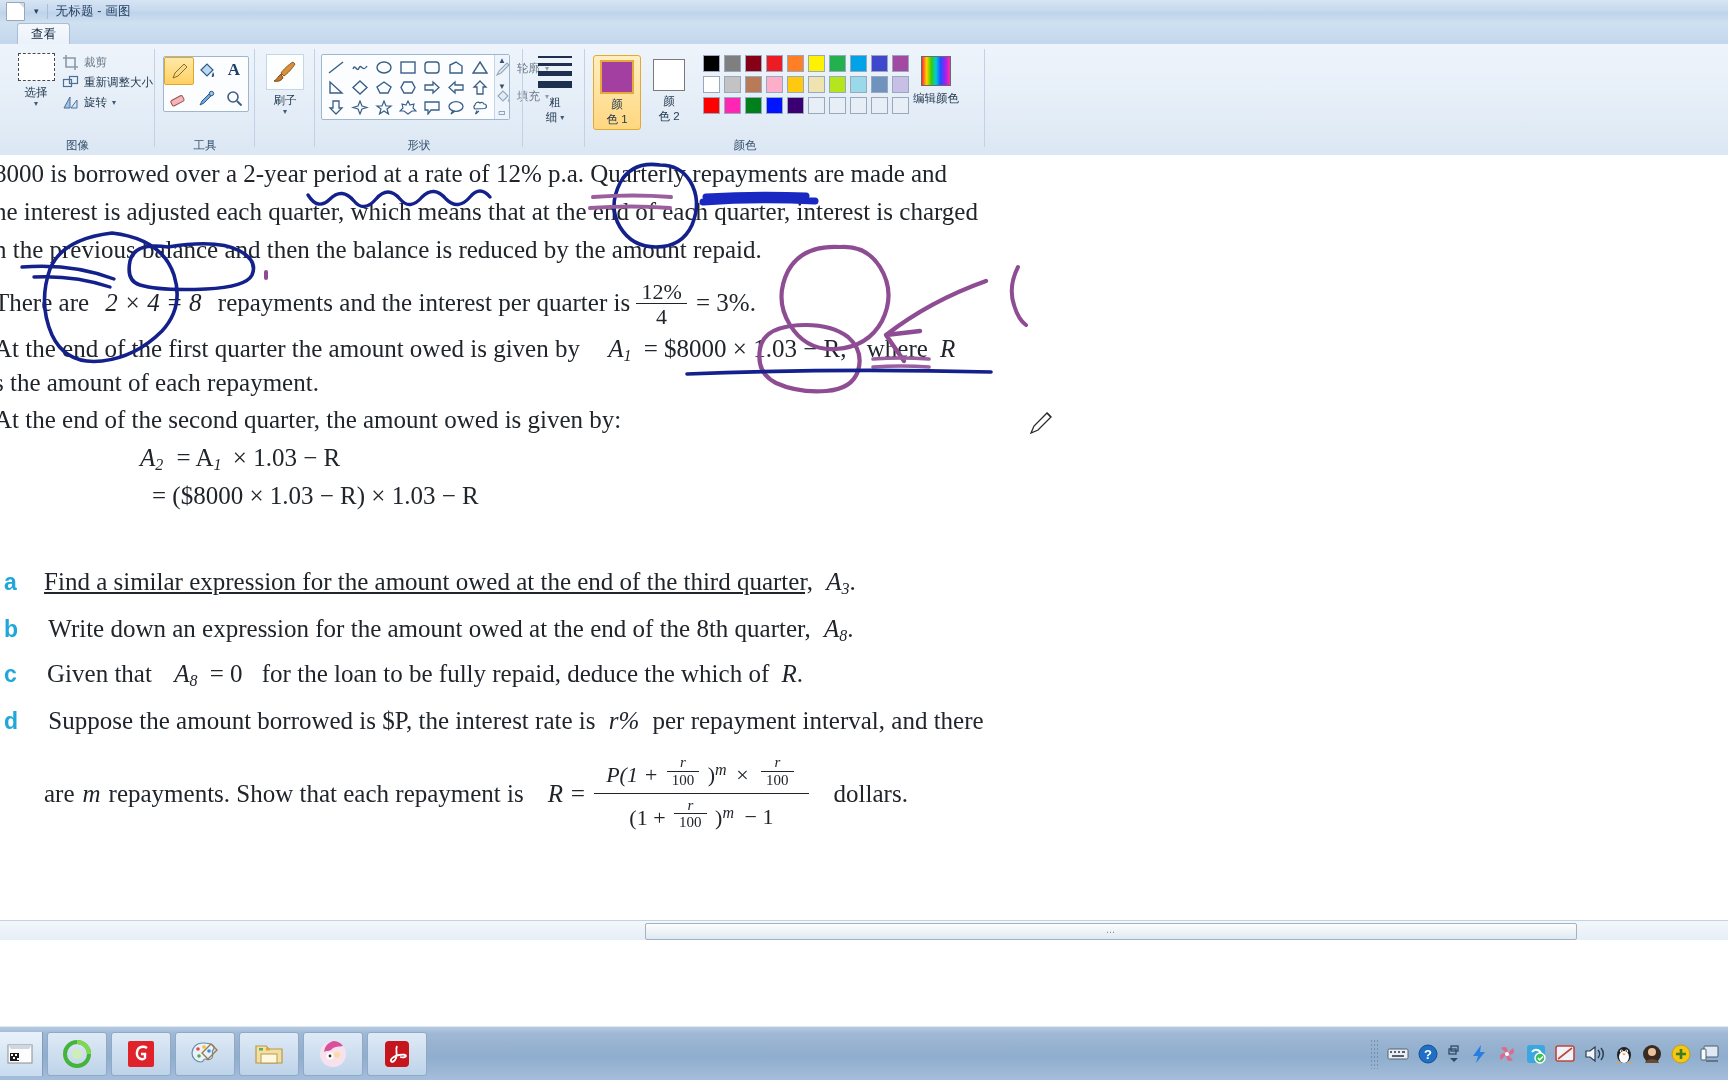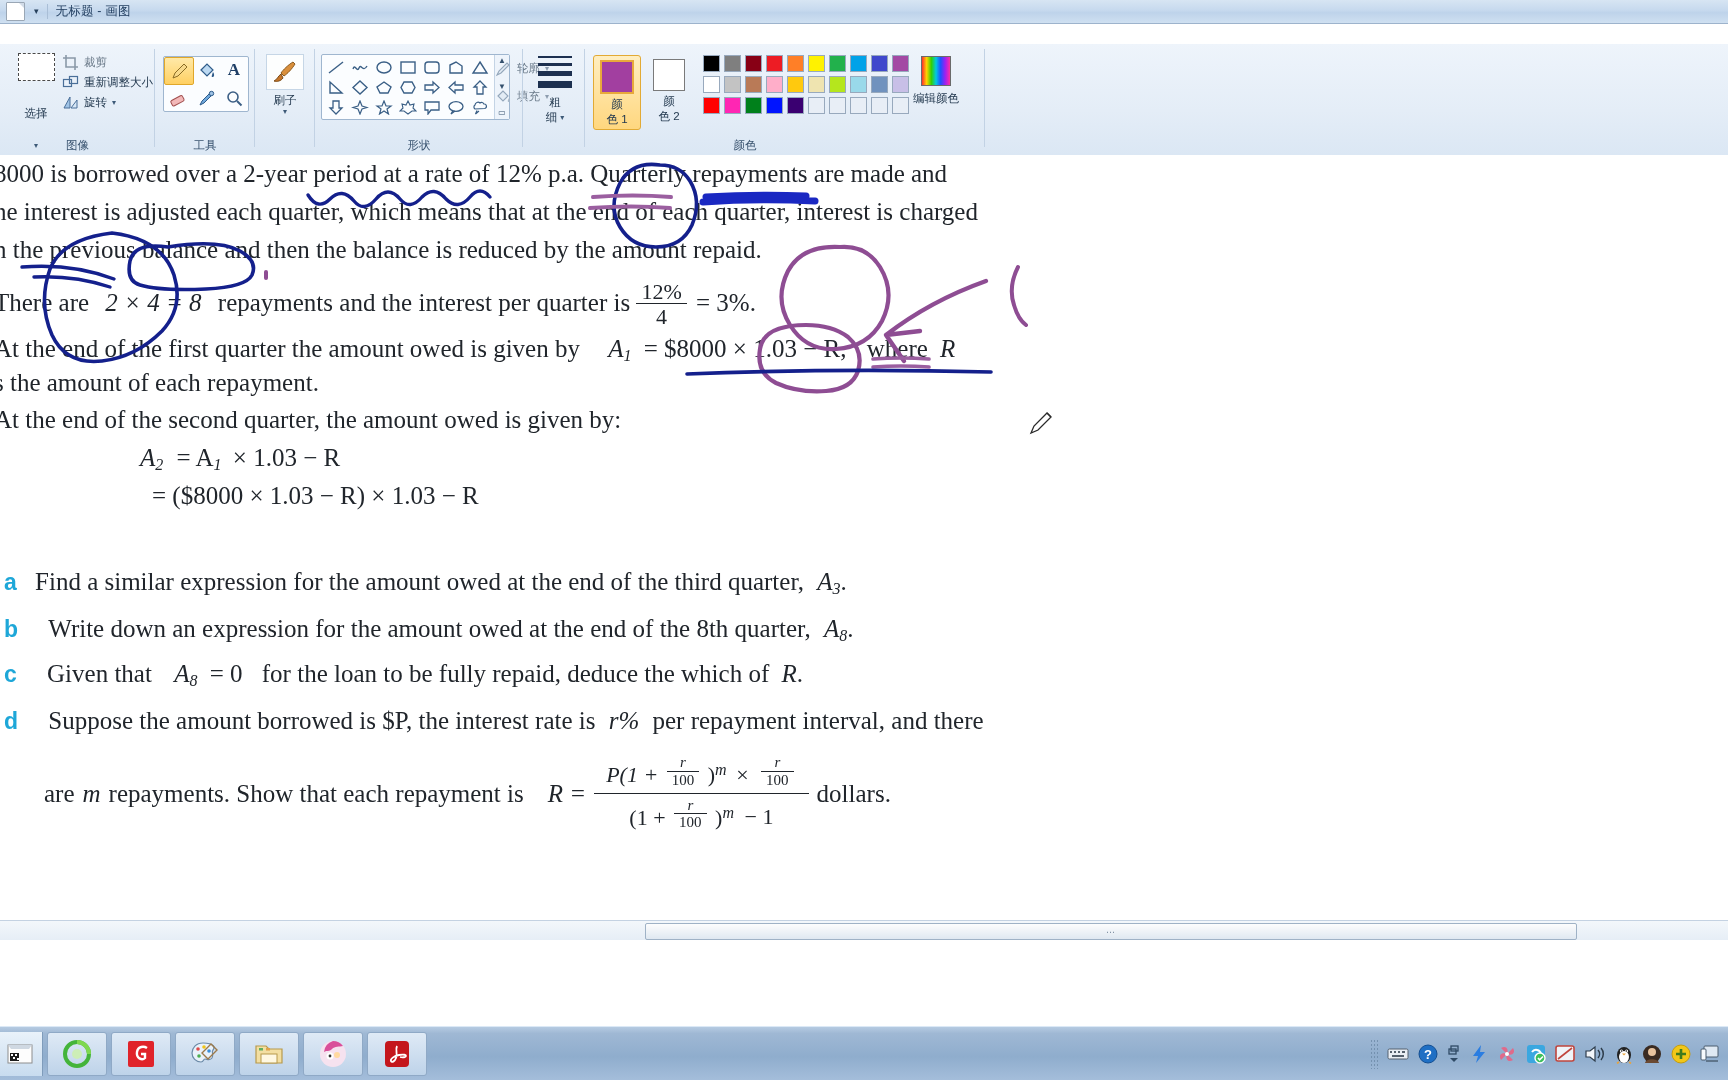--- a/index.html
+++ b/index.html
@@ -166,25 +166,28 @@
 
 <div id="app">
 
   <div class="titlebar">
     <div class="tb-doc"></div>
     <div class="tb-qat-arrow">▾</div>
     <div class="tb-sep"></div>
     <div class="tb-title">无标题 - 画图</div>
   </div>
 
+  <div class="ribbon-tabs">
+    <div class="rtab">查看</div>
+  </div>
 
   <div class="ribbon">
 
     <div class="grp" style="left:0;width:155px;">
-      <div class="bigbtn" style="position:absolute;left:10px;top:9px;width:52px;gap:21px;">
+      <div class="bigbtn" style="position:absolute;left:10px;top:9px;width:52px;">
         <div class="sel-rect"></div>
         <div class="lblbtn" style="margin-top:4px;">选择</div>
         <div class="dropcaret">▾</div>
       </div>
       <div style="position:absolute;left:62px;top:10px;">
         <div class="smallrow">
           <span class="ic">
             <svg width="17" height="17" viewBox="0 0 17 17">
                 <path d="M4 1v12h12" stroke="#8a99a8" stroke-width="1.6" fill="none"></path>
                 <path d="M1 4h12v12" stroke="#8a99a8" stroke-width="1.6" fill="none"></path>
@@ -513,21 +516,21 @@
 
       <div class="ln" style="left:140px;top:289px;">
         <span class="mathi">A</span><span class="sub mathi">2</span>
         <span style="margin-left:7px;">= A</span><span class="sub mathi">1</span>
         <span style="margin-left:5px;">× 1.03 − R</span>
       </div>
       <div class="ln" style="left:152px;top:327px;">= ($8000 × 1.03 − R) × 1.03 − R</div>
 
       <div class="ln" style="left:4px;top:413px;">
         <span class="itemmark">a</span>
-        <span style="margin-left:12px;">Find a similar expression for the amount owed at the end of the third quarter,</span>
+        <span style="margin-left:21px;text-decoration:underline;">Find a similar expression for the amount owed at the end of the third quarter,</span>
         <span class="mathi" style="margin-left:7px;">A</span><span class="sub mathi">3</span><span>.</span>
       </div>
 
       <div class="ln" style="left:4px;top:460px;">
         <span class="itemmark">b</span>
         <span style="margin-left:24px;">Write down an expression for the amount owed at the end of the 8th quarter,</span>
         <span class="mathi" style="margin-left:7px;">A</span><span class="sub mathi">8</span><span>.</span>
       </div>
 
       <div class="ln" style="left:4px;top:505px;">
@@ -570,21 +573,21 @@
           <span class="den" style="padding:4px 12px 0;">
             <span>(1 +</span>
             <span class="frac sm">
               <span class="num mathi">r</span>
               <span class="den">100</span>
             </span>
             <span>)</span><span class="sup mathi">m</span>
             <span style="margin-left:5px;">− 1</span>
           </span>
         </span>
-        <span style="margin-left:5px;font-family:Liberation Serif, serif;">dollars.</span>
+        <span style="margin-left:22px;font-family:Liberation Serif, serif;">dollars.</span>
       </div>
 
       <svg class="ink" viewBox="0 0 1728 765">
         <g fill="none" stroke-linecap="round" stroke-linejoin="round">
 
           <path d="M308 40 q10 16 22 4 q12 -12 24 2 q10 12 22 -2 q12 -14 24 0 q10 12 22 -2 q12 -12 24 2 q12 12 24 -2 q10 -12 20 0" stroke="#14208c" stroke-width="3.4"></path>
 
           <path d="M168 92 q-34 -5 -38 14 q-4 20 10 24 q20 6 66 4 q40 -2 46 -14 q6 -14 -12 -24 q-22 -12 -72 -4 z" stroke="#14208c" stroke-width="3.6"></path>
 
           <path d="M112 78 q-50 6 -62 36 q-12 34 2 66 q14 30 50 26 q34 -4 60 -30 q22 -24 12 -56 q-12 -36 -62 -42 z" stroke="#14208c" stroke-width="3.6"></path>

